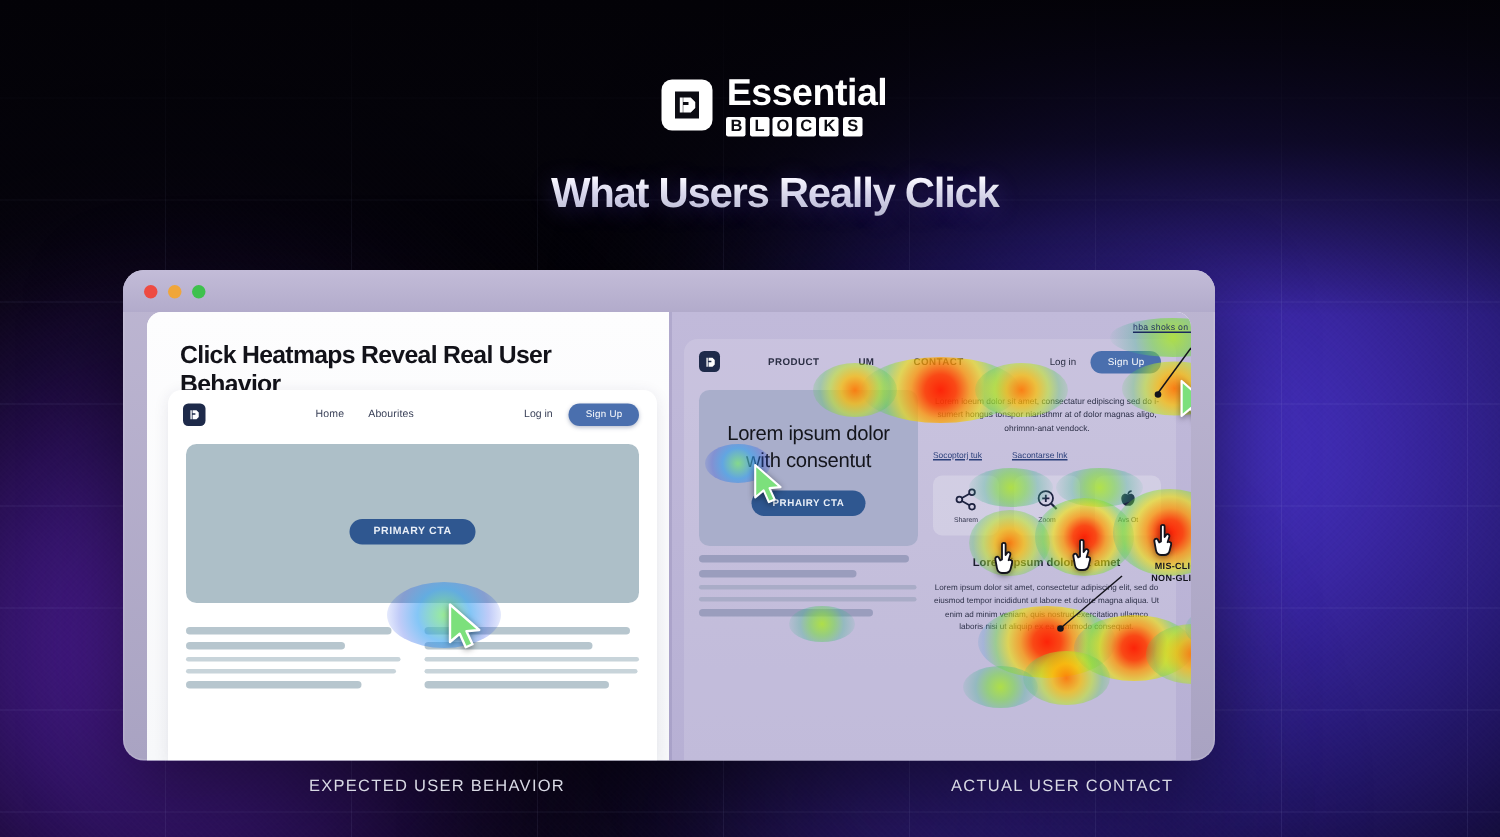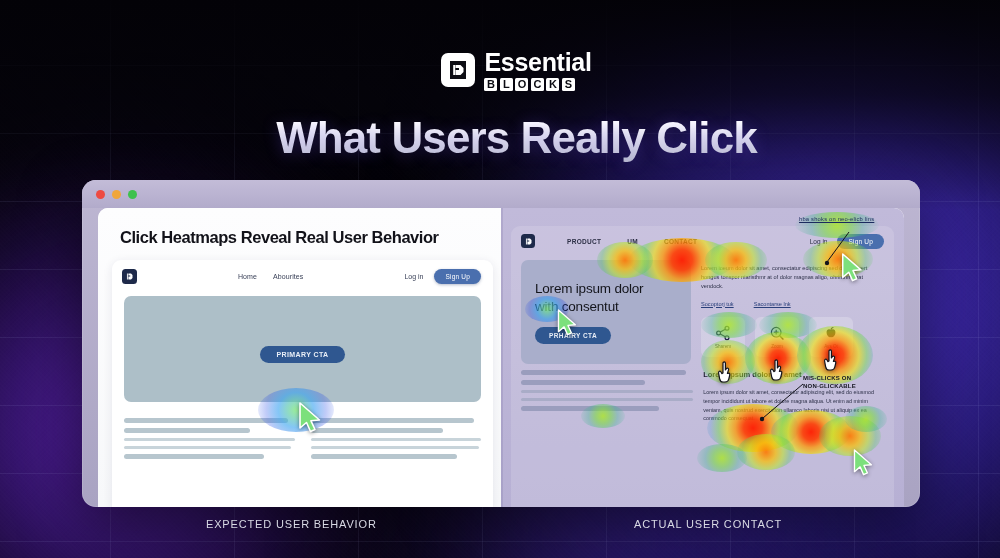--- a/index.html
+++ b/index.html
@@ -66,29 +66,29 @@
     display:block; line-height:1.02;
   }
   .logo-sub { display:flex; gap:2.5px; margin-top:2px; }
   .logo-sub span {
     background:#fff; color:#0b0b12; font-size:11px; font-weight:700;
     width:13px; height:13px; line-height:13px; text-align:center;
     letter-spacing:0; border-radius:1.5px;
   }
   #page-title {
     margin-top:22px;
-    font-size:44px; font-weight:700; letter-spacing:-.9px;
+    font-size:28px; font-weight:700; letter-spacing:-.9px;
     background:linear-gradient(180deg,#ffffff 20%, #b9bccb 100%);
     -webkit-background-clip:text; background-clip:text; color:transparent;
     text-shadow:0 2px 16px rgba(120,90,255,.28);
   }
 
   
   #browser {
-    position:absolute; left:82px; top:180px; width:838px; height:327px;
+    position:absolute; left:82px; top:180px; width:728px; height:327px;
     border-radius:14px; z-index:5;
     background:linear-gradient(180deg,#bdb6d2 0%, #a9a3c2 100%);
     box-shadow:0 22px 60px rgba(0,0,0,.55), 0 0 0 1px rgba(255,255,255,.12) inset;
     overflow:hidden;
   }
   #titlebar {
     height:28px; display:flex; align-items:center; padding-left:14px; gap:7px;
     background:linear-gradient(180deg,#c3bcd8 0%, #b2abcb 100%);
   }
   .dot { width:9px; height:9px; border-radius:50%; }
@@ -155,20 +155,21 @@
   .pcol { flex:1; display:flex; flex-direction:column; gap:5px; }
   .bar { height:5px; border-radius:3px; background:#b7c6ce; }
   .bar.thin { height:3px; background:#c8d4da; }
 
   
   #half-right {
     position:absolute; left:50%; top:0; width:50%; height:100%;
     background:linear-gradient(180deg,#c1bada 0%, #b7b0d4 100%);
     padding:0 12px;
     overflow:hidden;
+    text-align:center;
   }
   #right-stage { position:absolute; inset:0; }
   .r-card {
     position:absolute; left:10px; right:10px; top:18px; bottom:0;
     background:rgba(255,255,255,.14); border-radius:9px 9px 0 0;
   }
   .r-nav { display:flex; align-items:center; height:30px; padding:0 10px; }
   .r-nav-logo {
     width:14px; height:14px; border-radius:3.5px; background:#1e2a4a;
     display:flex; align-items:center; justify-content:center;

